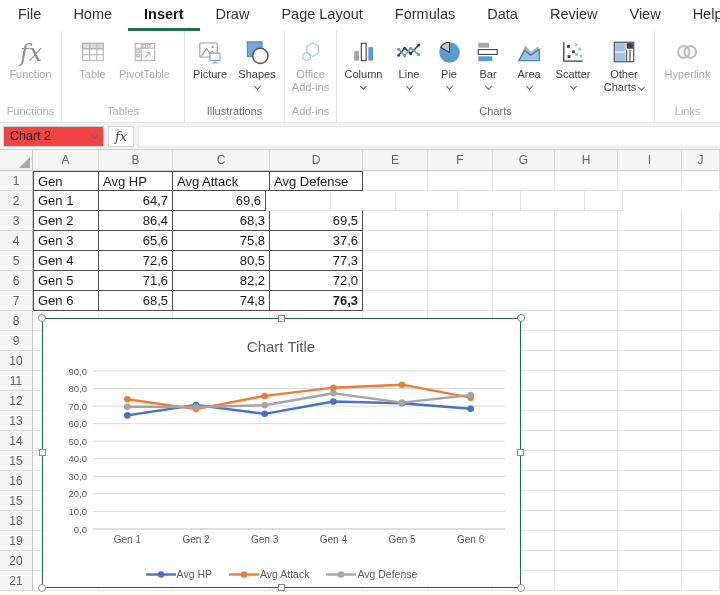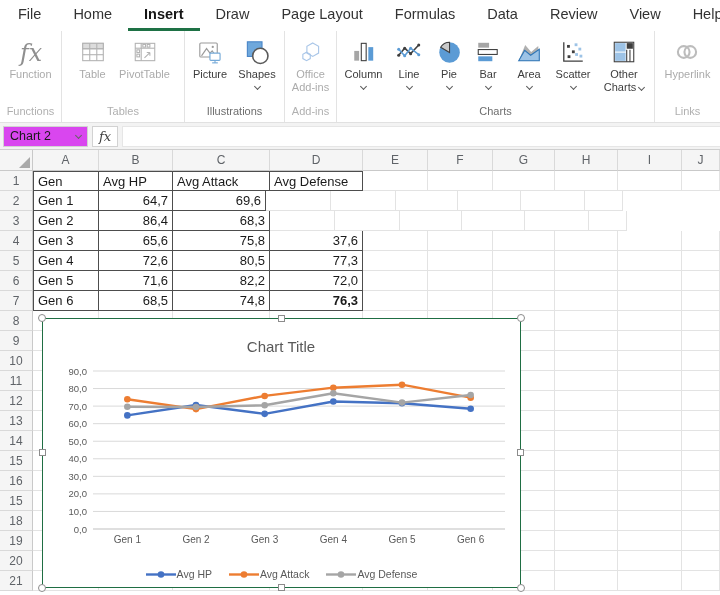--- a/index.html
+++ b/index.html
@@ -23,21 +23,21 @@
   .rbtn { display:flex; flex-direction:column; align-items:center; cursor:default; }
   .ricon { height:32px; display:flex; align-items:center; justify-content:center; }
   .rlabel { font-size:11px; line-height:13px; color:#3d3d3d; text-align:center; white-space:nowrap; }
   .rbtn.disabled .rlabel { color:#ababab; }
   .chev { width:5px; height:5px; border-right:1.3px solid #5a5a5a; border-bottom:1.3px solid #5a5a5a;
           transform:rotate(45deg); margin-top:3px; }
   .chev.inline { display:inline-block; margin:0 0 1px 3px; }
   
   .fbar { height:27px; background:#f3f3f3; border-bottom:1px solid #cfcfcf;
           display:flex; align-items:center; }
-  .name-box { width:85px; height:21px; margin-left:3px; background:#d946ef; border:1px solid #d2d2d2;
+  .name-box { width:101px; height:21px; margin-left:3px; background:#ef4444; border:1px solid #d2d2d2;
               display:flex; align-items:center; justify-content:space-between; padding:0 6px;
               font-size:12.5px; color:#1a1a1a; }
   .nb-chev { width:5px; height:5px; border-right:1.2px solid #666; border-bottom:1.2px solid #666;
              transform:rotate(45deg); margin-top:-2px; }
   .fx-box { width:26px; height:21px; margin-left:4px; background:#fff; border:1px solid #d2d2d2;
             display:flex; align-items:center; justify-content:center;
             font-family:"DejaVu Serif", serif; font-style:italic; font-size:13px; color:#3f3f3f; }
   .formula-input { flex:1; height:21px; margin-left:4px; background:#fff; border:1px solid #e6e6e6;
                    border-right:none; font-size:12px; padding:0 6px; outline:none;
                    font-family:"Liberation Sans", sans-serif; }
@@ -339,20 +339,21 @@
           <div class="cell" style="width: 62px;"></div>
           <div class="cell" style="width: 63px;"></div>
           <div class="cell" style="width: 64px;"></div>
           <div class="cell" style="width: 38px;"></div>
         </div>
         <div class="row">
           <div class="row-hdr">3</div>
           <div class="cell db db-l" style="width: 66px;">Gen 2</div>
           <div class="cell db num" style="width: 74px;">86,4</div>
           <div class="cell db num" style="width: 97px;">68,3</div>
+          <div class="cell db num" style="width: 93px;">69,5</div>
           <div class="cell" style="width: 65px;"></div>
           <div class="cell" style="width: 65px;"></div>
           <div class="cell" style="width: 62px;"></div>
           <div class="cell" style="width: 63px;"></div>
           <div class="cell" style="width: 64px;"></div>
           <div class="cell" style="width: 38px;"></div>
         </div>
         <div class="row">
           <div class="row-hdr">4</div>
           <div class="cell db db-l" style="width: 66px;">Gen 3</div>

